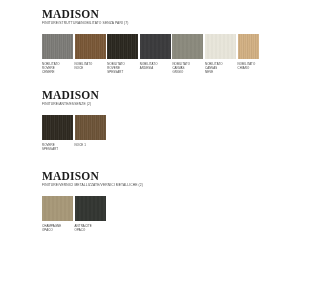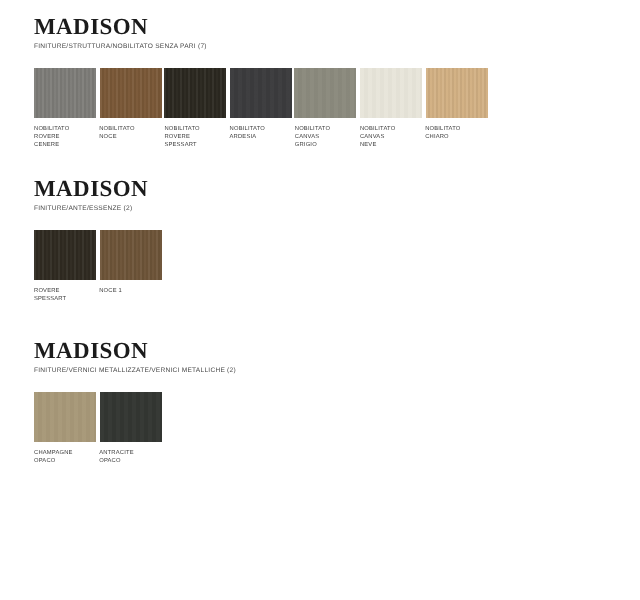--- a/index.html
+++ b/index.html
@@ -13,20 +13,21 @@
     font-family: "Liberation Sans", sans-serif;
     overflow: hidden;
   }
   .page {
     width: 259px;
     height: 300px;
     position: relative;
     background: #ffffff;
     box-sizing: border-box;
     padding: 0;
+    margin-left: 25px;
   }
   .section {
     padding: 0 0 0 17px;
   }
   .section-head {
     margin: 0;
   }
   .section-title {
     font-family: "Liberation Serif", serif;
     font-weight: bold;

